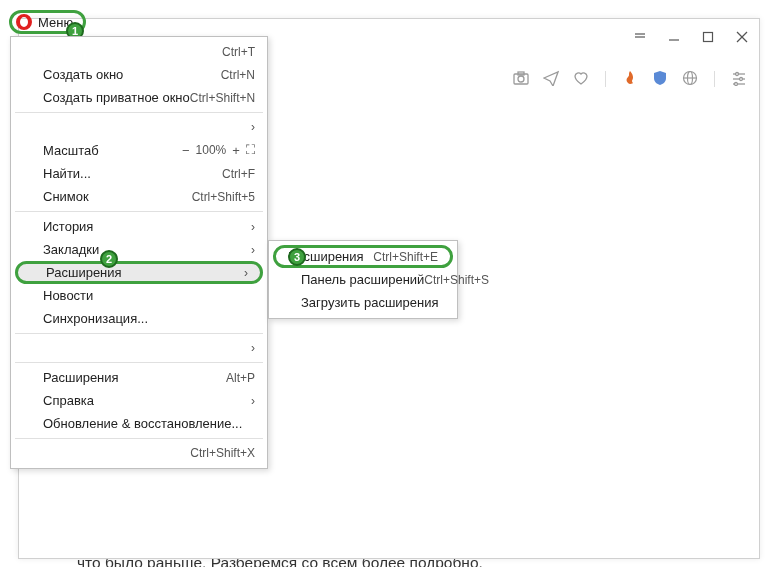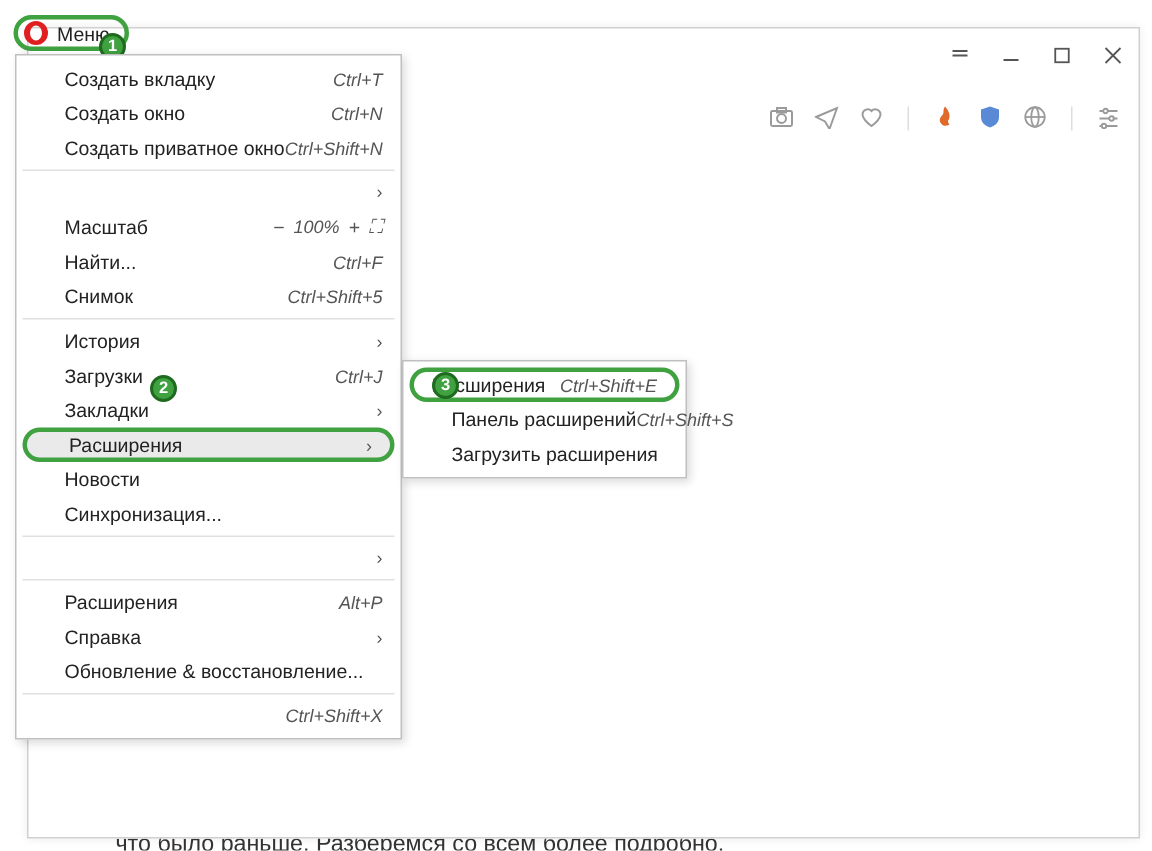--- a/index.html
+++ b/index.html
@@ -66,21 +66,21 @@
     box-shadow:2px 2px 6px rgba(0,0,0,0.15);
     padding:4px 0;
   }
   .menu-item {
     display:flex; align-items:center;
     padding:4px 12px 4px 32px;
     font-size:13px; color:#222;
     position:relative;
   }
   .menu-item .label { flex:1; white-space:nowrap; }
-  .menu-item .shortcut { color:#555; font-size:12px; margin-left:auto; white-space:nowrap;font-style:italic; }
+  .menu-item .shortcut { color:#555; font-size:12px; margin-left:auto; white-space:nowrap; }
   .menu-item .chev { margin-left:auto; color:#555; font-size:12px; }
   .menu-divider { height:1px; background:#e0e0e0; margin:3px 4px; }
   .menu-item.highlight {
     background:#eaeaea;
   }
   .menu-item.outlined {
     border:3px solid #3fa13f; border-radius:14px;
     padding:1px 12px 1px 28px; margin:0 4px;
   }
   .zoom-item .shortcut { display:flex; align-items:center; gap:6px; }
@@ -209,21 +209,20 @@
 </div>
 
 <div class="menu-btn">
   <span class="opera"></span>
   <span>Меню</span>
 </div>
 <div class="badge b1">1</div>
 
 <div class="dropdown" id="dropdown">
     <div class="menu-item">
-      <span class="label">Создать вкладку</span>
       <span class="shortcut">Ctrl+T</span>
     </div>
     <div class="menu-item">
       <span class="label">Создать окно</span>
       <span class="shortcut">Ctrl+N</span>
     </div>
     <div class="menu-item">
       <span class="label">Создать приватное окно</span>
       <span class="shortcut">Ctrl+Shift+N</span>
     </div>
@@ -240,24 +239,20 @@
       <span class="shortcut">Ctrl+F</span>
     </div>
     <div class="menu-item">
       <span class="label">Снимок</span>
       <span class="shortcut">Ctrl+Shift+5</span>
     </div>
     <div class="menu-divider"></div>
     <div class="menu-item">
       <span class="label">История</span>
       <span class="chev">›</span>
-    </div>
-    <div class="menu-item">
-      <span class="label">Загрузки</span>
-      <span class="shortcut">Ctrl+J</span>
     </div>
     <div class="menu-item">
       <span class="label">Закладки</span>
       <span class="chev">›</span>
     </div>
     <div class="menu-item highlight outlined">
       <span class="label">Расширения</span>
       <span class="chev">›</span>
     </div>
     <div class="menu-item">

